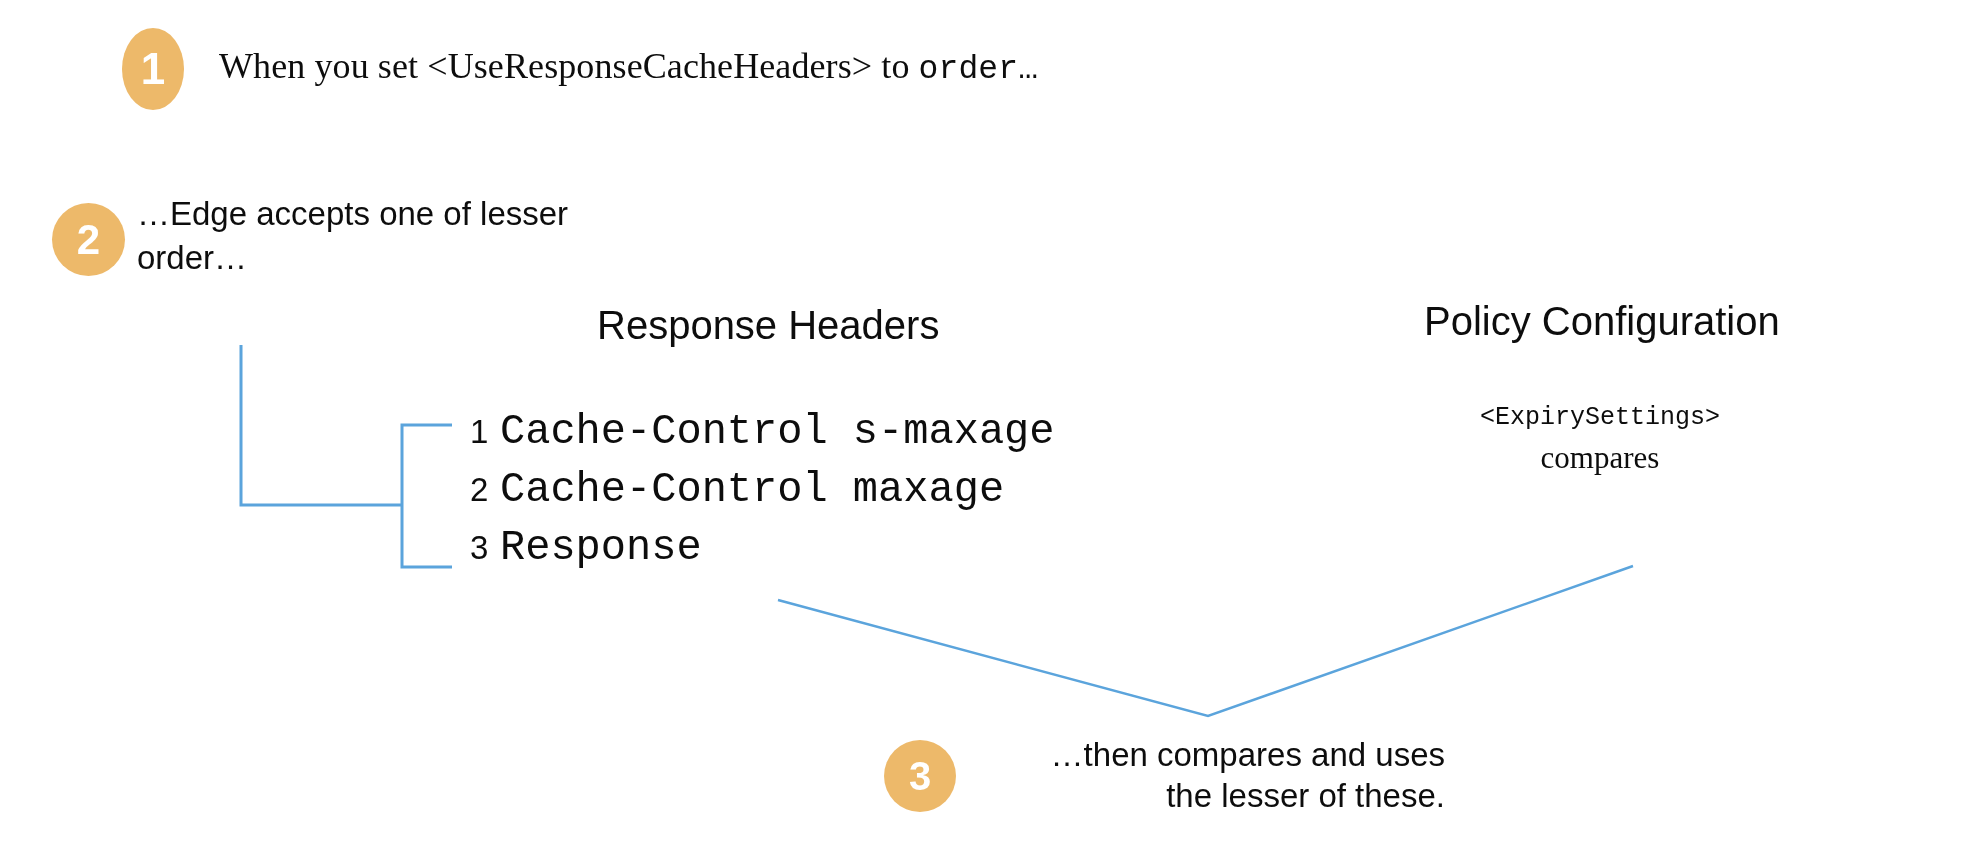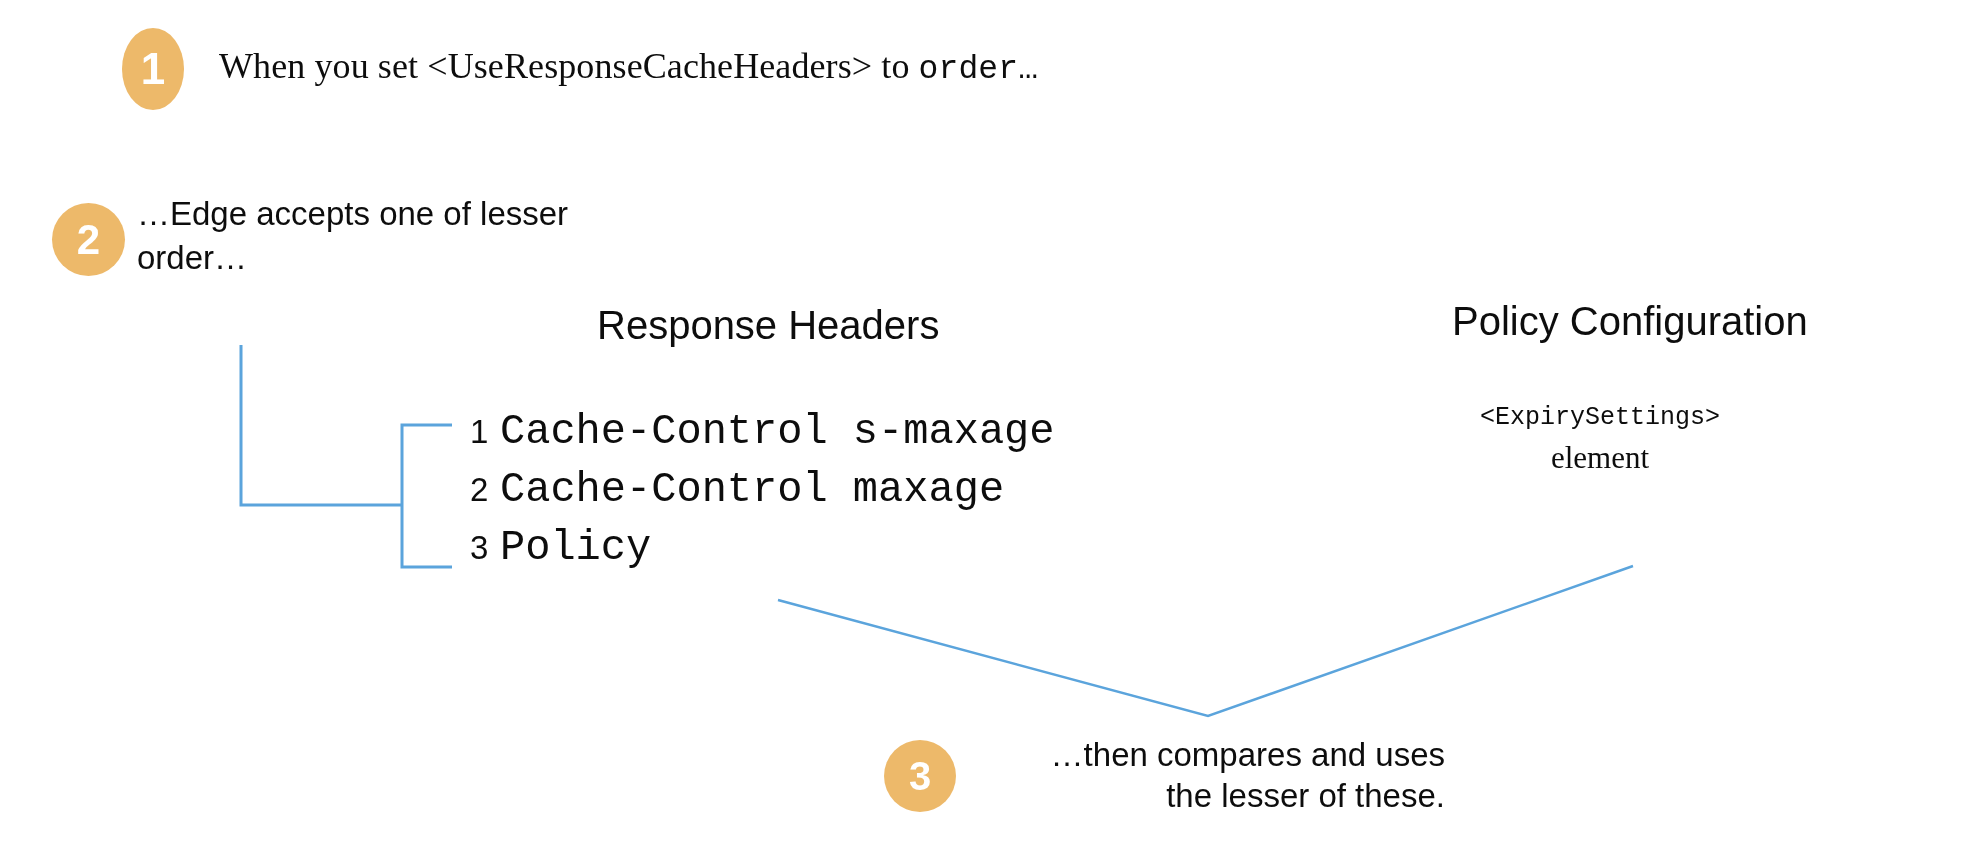--- a/index.html
+++ b/index.html
@@ -77,21 +77,21 @@
     width: 470px;
   }
 
   
   .col-title {
     position: absolute;
     font-size: 40px;
     white-space: nowrap;
   }
   #response-headers-title { left: 597px; top: 303px; }
-  #policy-config-title    { left: 1424px; top: 299px; margin-left: 28px; }
+  #policy-config-title    { left: 1424px; top: 299px; }
 
   
   #precedence-list {
     position: absolute;
     left: 470px; top: 408px;
     margin: 0; padding: 0;
     list-style: none;
   }
   #precedence-list li {
     display: flex;
@@ -163,29 +163,29 @@
     <li>
       <span class="num">1</span>
       <span class="val">Cache-Control s-maxage</span>
     </li>
     <li>
       <span class="num">2</span>
       <span class="val">Cache-Control maxage</span>
     </li>
     <li>
       <span class="num">3</span>
-      <span class="val">Policy</span>
+      <span class="val">Response</span>
     </li>
   </ul>
 
   <div class="col-title" id="policy-config-title">Policy Configuration</div>
 
   <div id="policy-element">
     <span class="tag mono">&lt;ExpirySettings&gt;</span>
-    <span class="word sans">element</span>
+    <span class="word sans">compares</span>
   </div>
 
   <div class="badge" id="badge-3">
     <span>3</span>
   </div>
   <div id="step3-text">
     <div>…then compares and uses</div>
     <div>the lesser of these.</div>
   </div>
 

